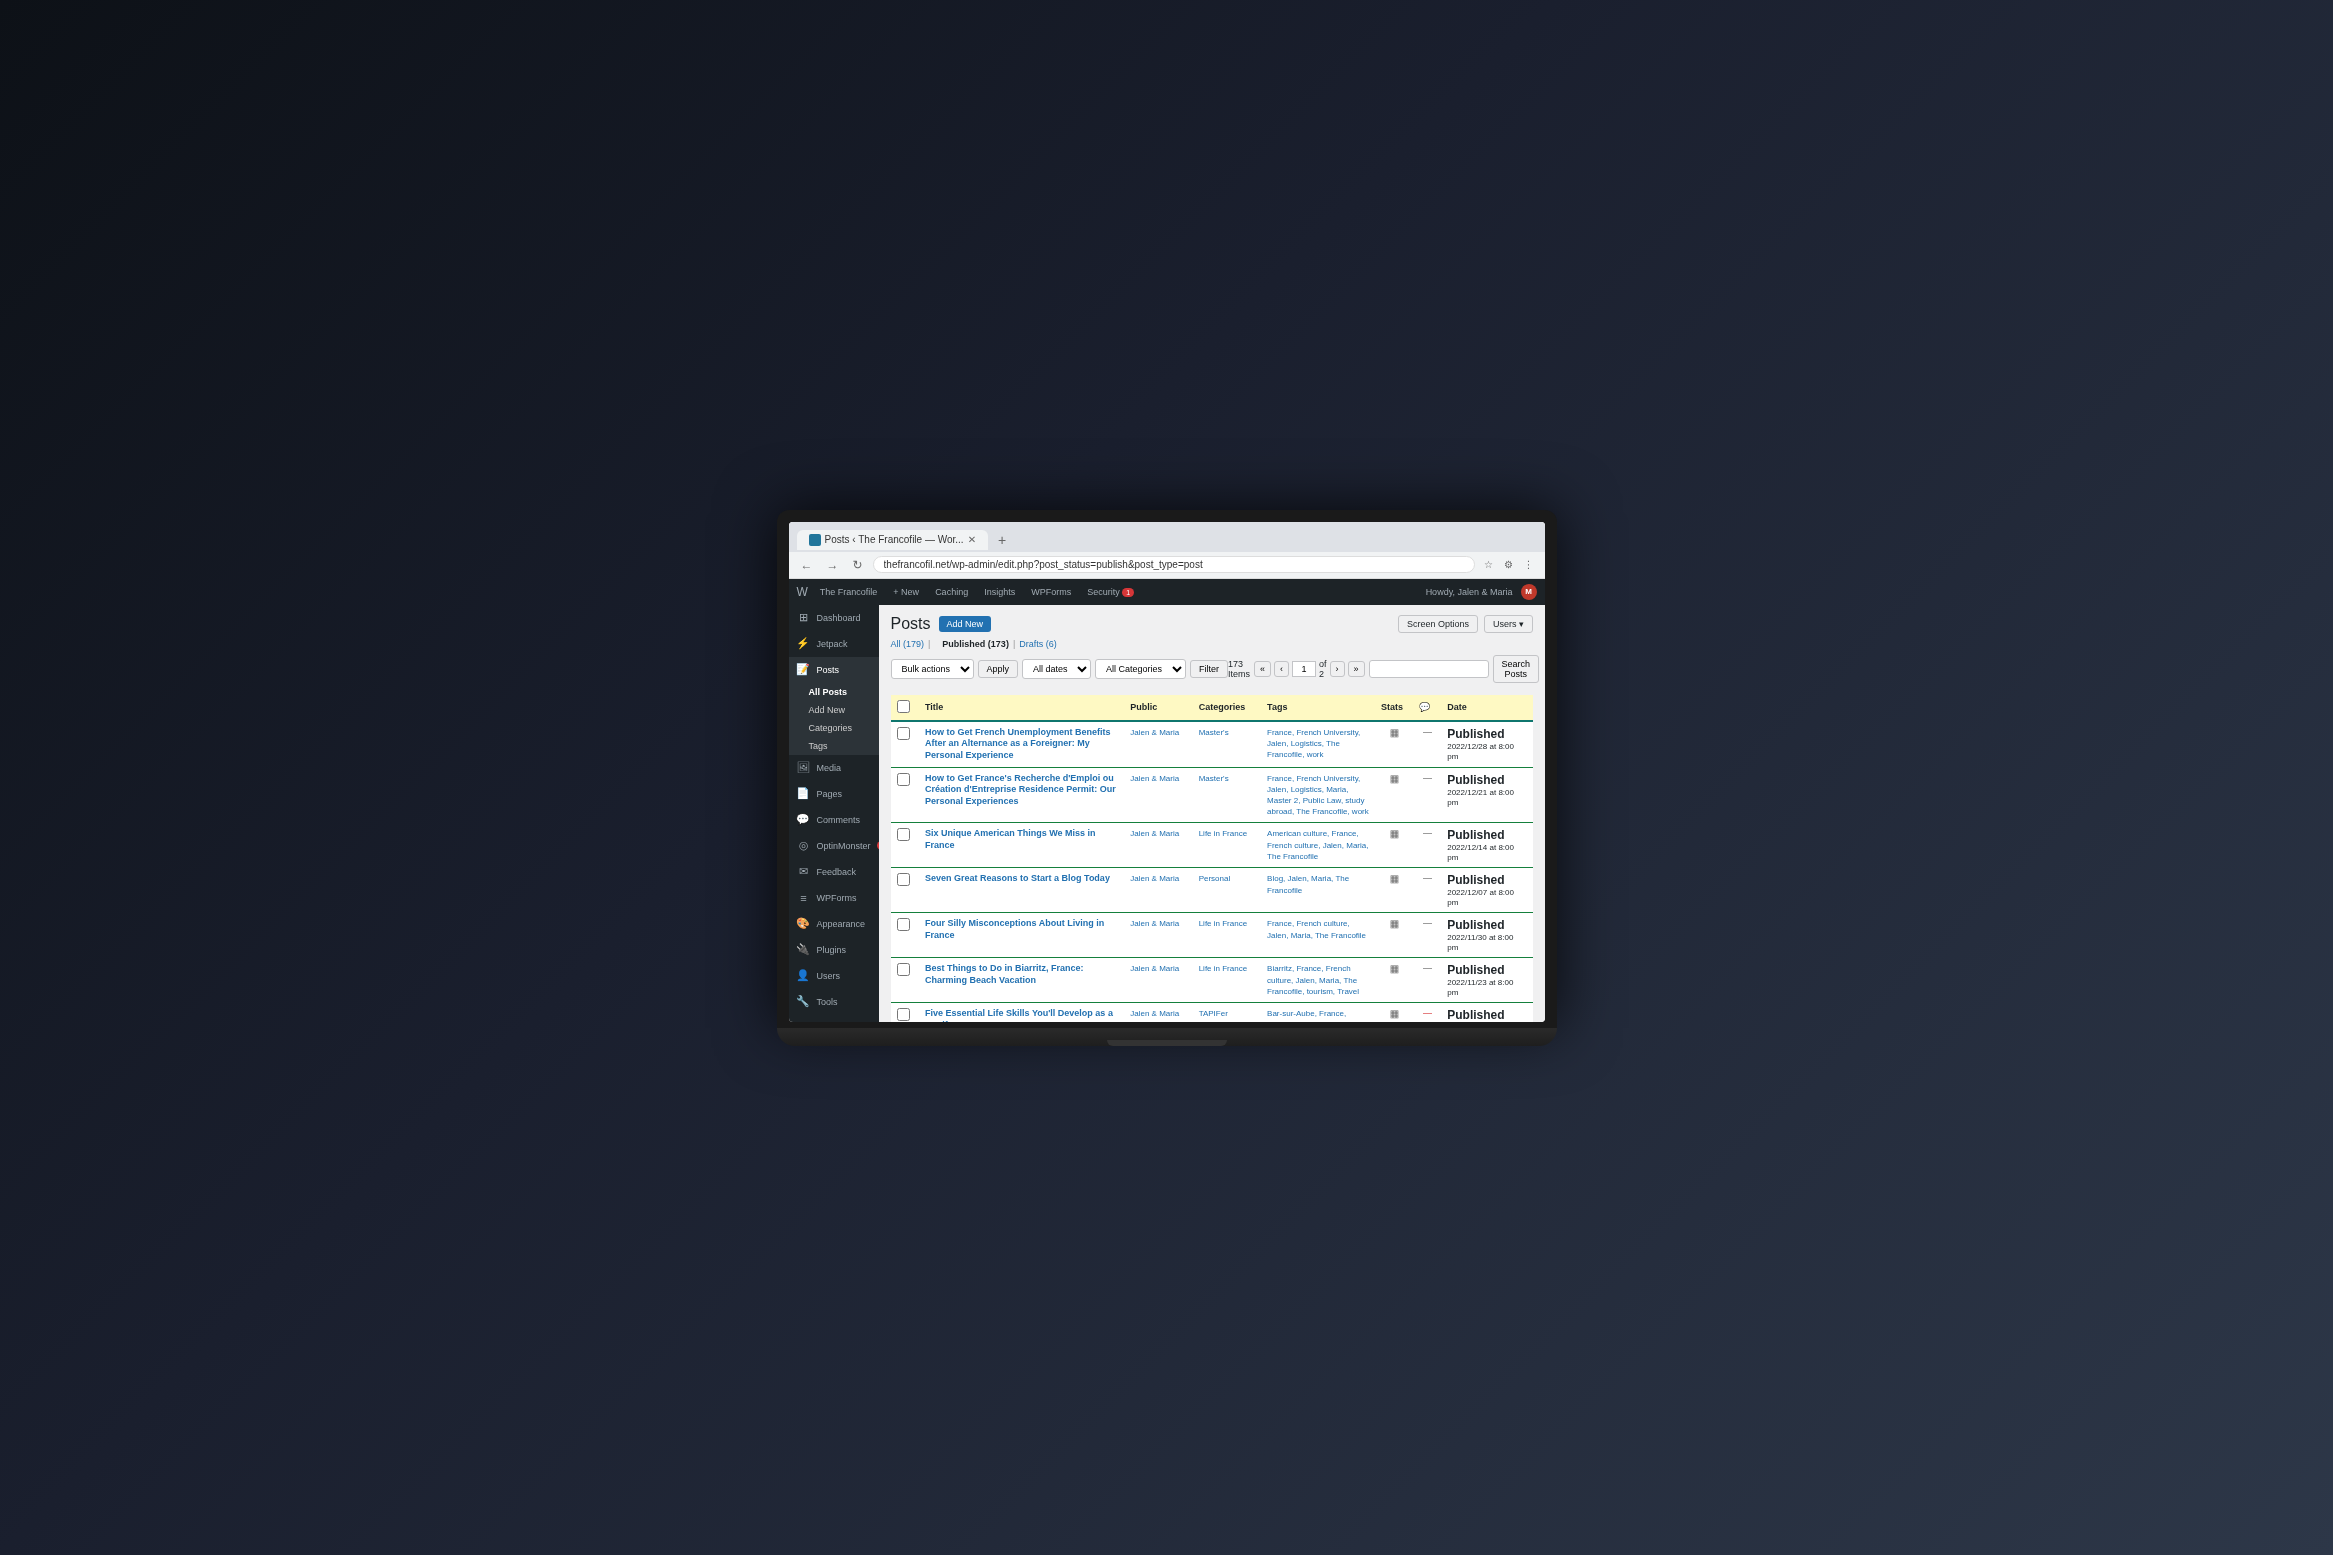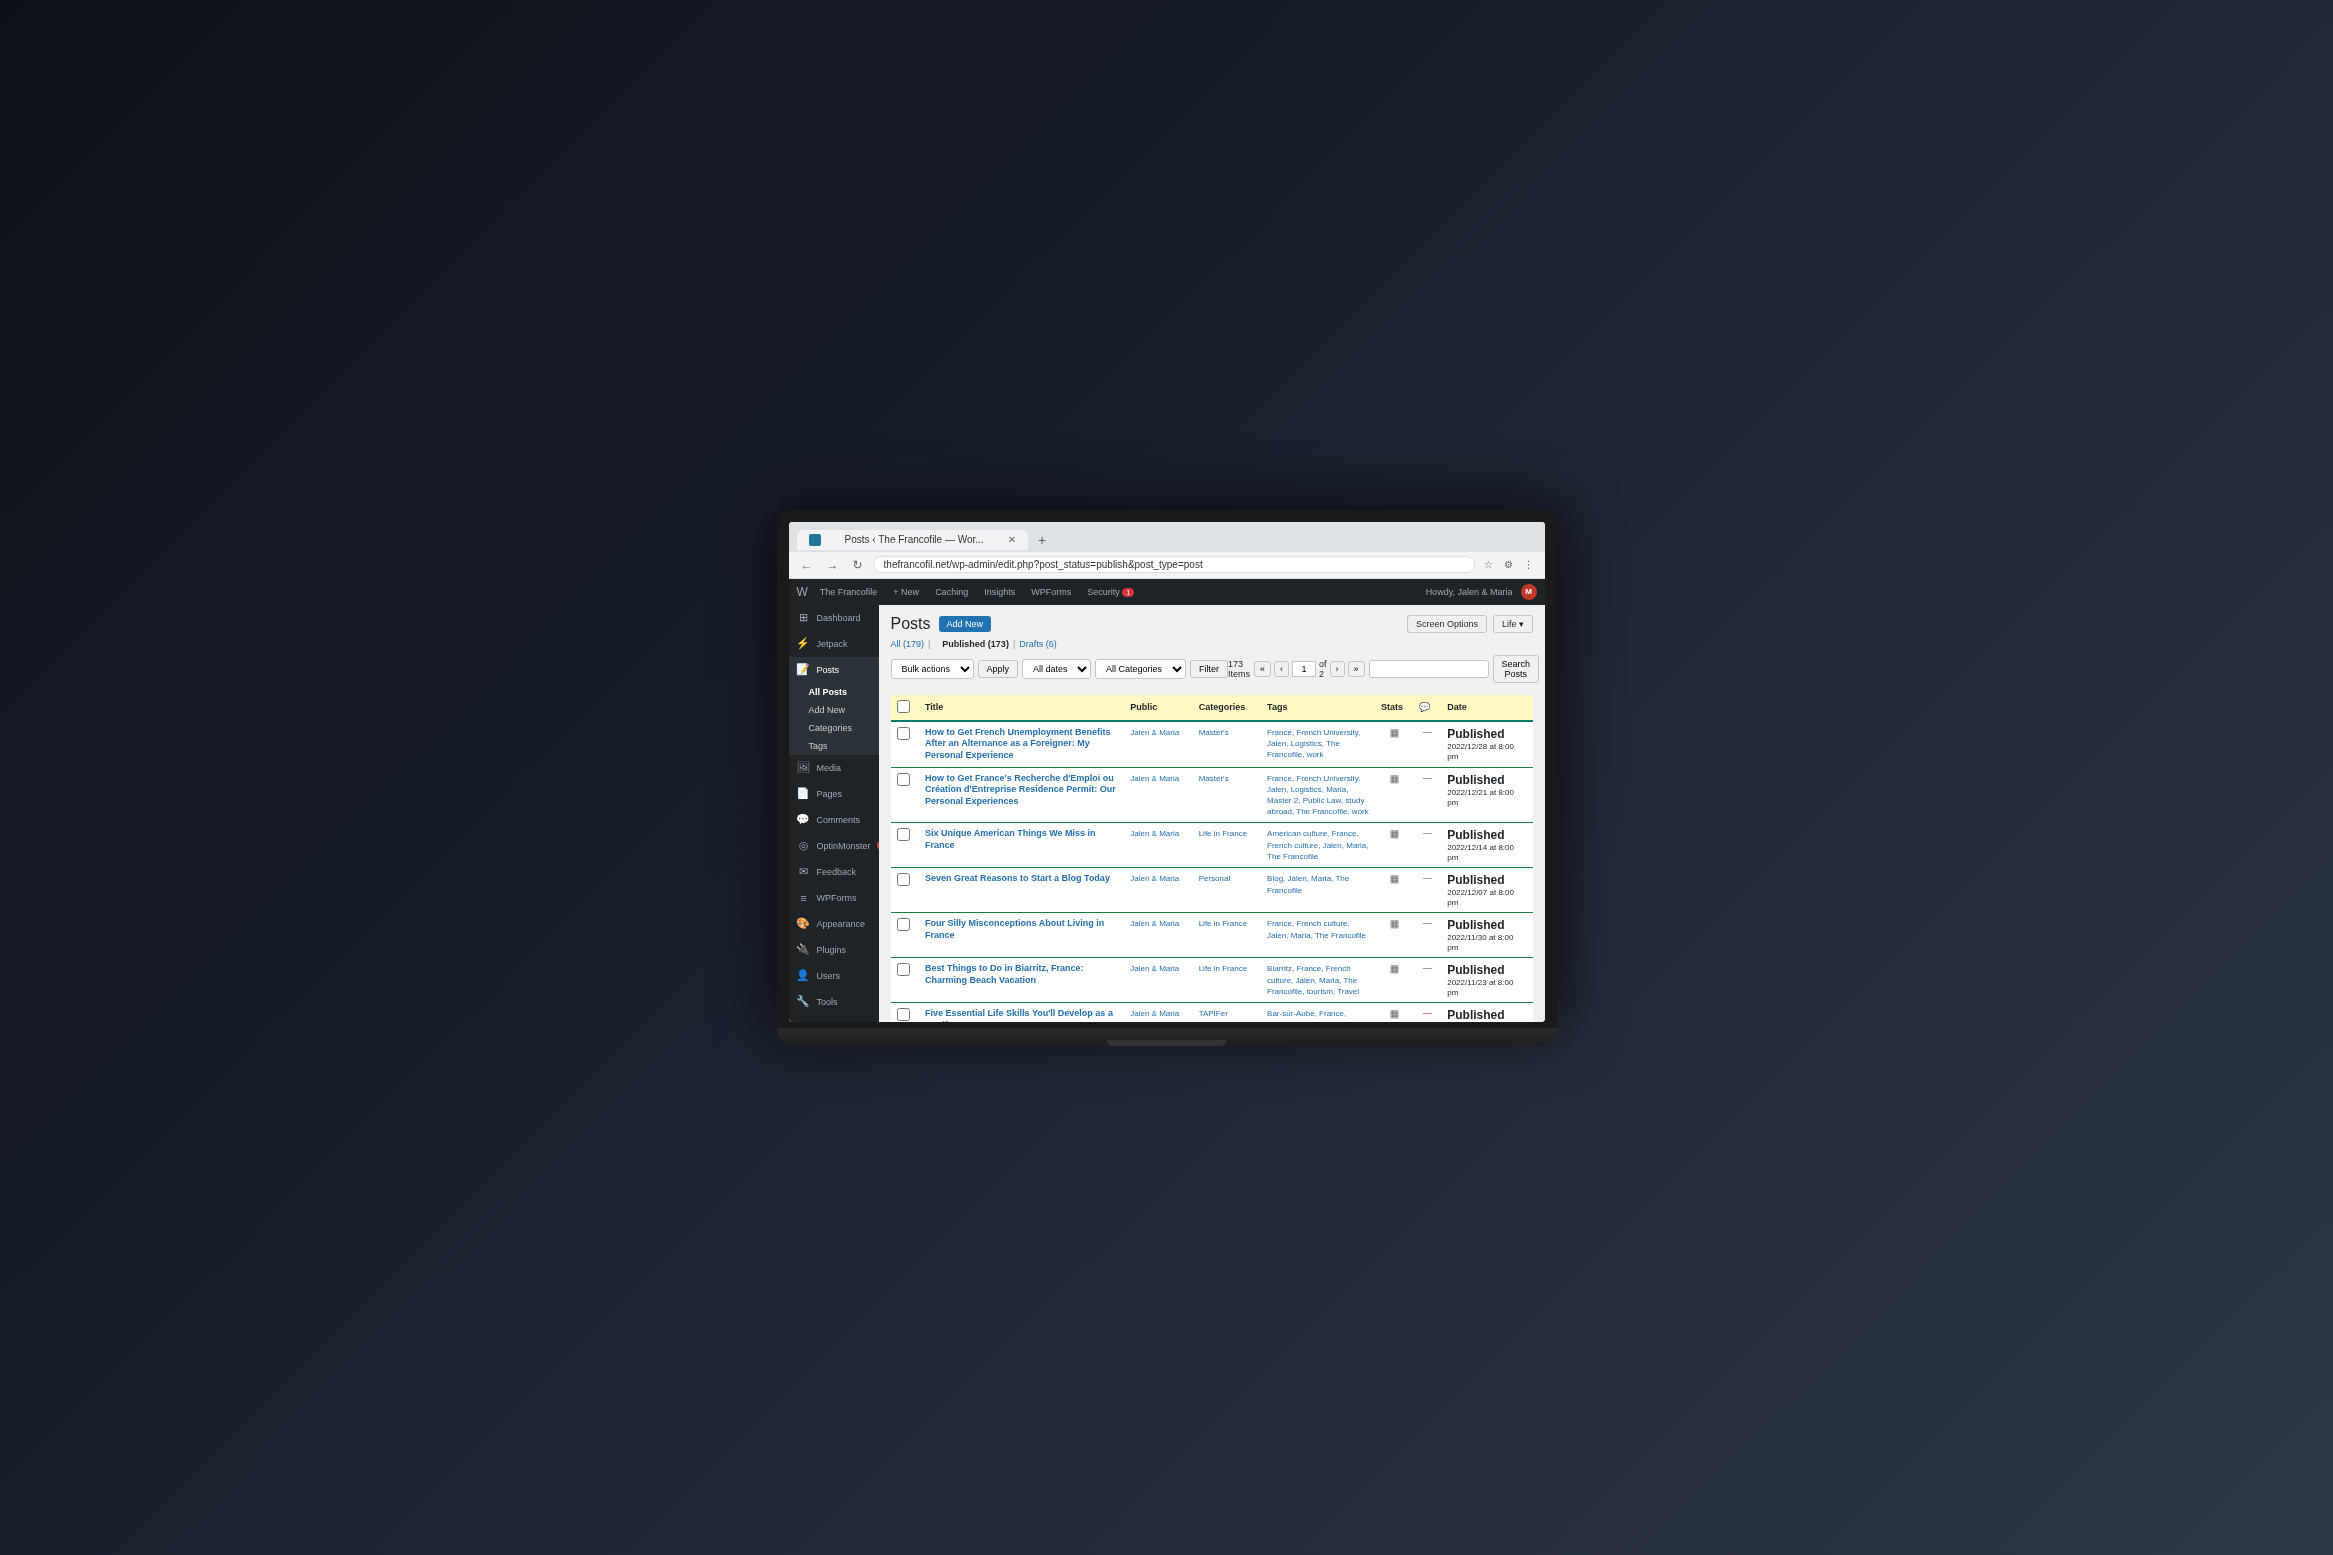--- a/index.html
+++ b/index.html
@@ -67,21 +67,21 @@
       gap: 2px;
     }
 
     .browser-tab {
       background: #f1f3f4;
       border-radius: 6px 6px 0 0;
       padding: 4px 12px;
       font-size: 10px;
       color: #333;
       display: flex;
-      gap: 24px;
+      gap: 4px;
       min-width: 140px;
     }
 
     .browser-tab .tab-favicon {
       width: 12px;
       height: 12px;
       background: #21759b;
       border-radius: 2px;
     }
 
@@ -671,21 +671,21 @@
 
         <div class="wp-main">
 
           <div class="page-header">
             <div class="page-title-area">
               <h1 class="page-title">Posts</h1>
               <button class="add-new-btn">Add New</button>
             </div>
             <div class="screen-options-area">
               <button class="screen-options-btn">Screen Options</button>
-              <button class="help-btn">Life ▾</button>
+              <button class="help-btn">Users ▾</button>
             </div>
           </div>
 
           <div class="subsubsub">
             <span class="subsubsub-item">All (179)</span>
             <span class="subsubsub-sep">|</span>
             <span class="subsubsub-item current">Published (173)</span>
             <span class="subsubsub-sep">|</span>
             <span class="subsubsub-item">Drafts (6)</span>
           </div>

